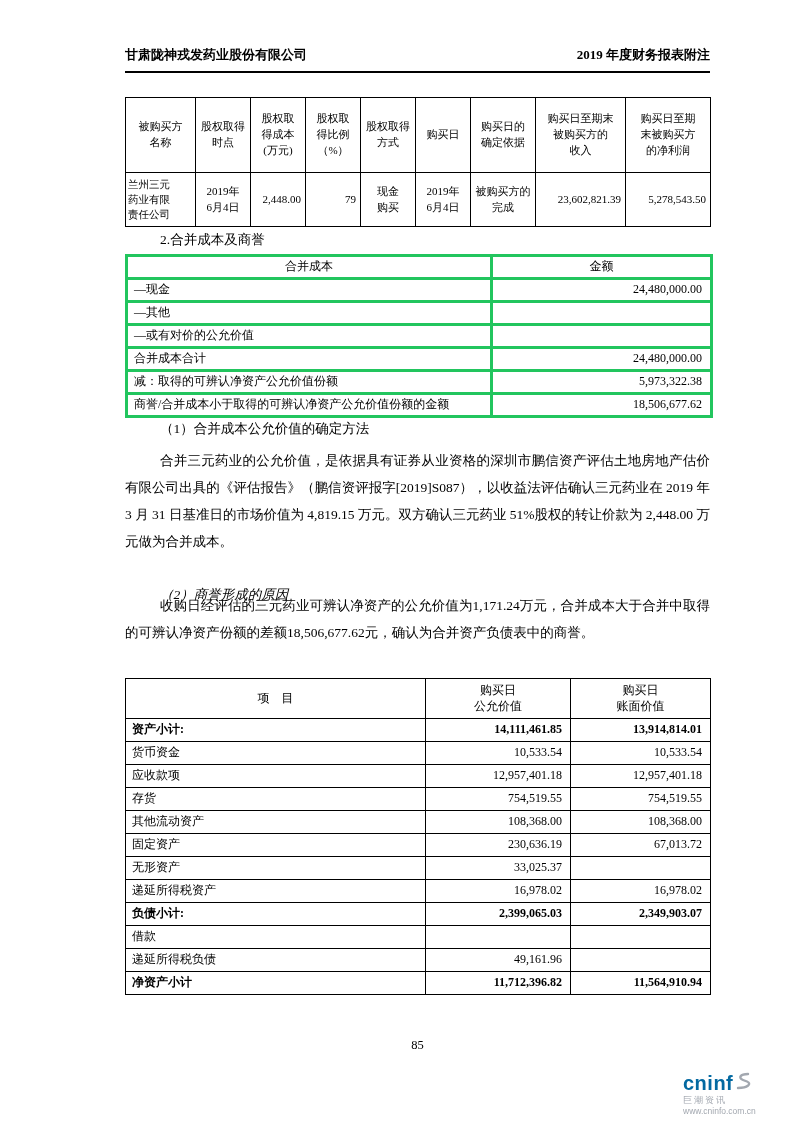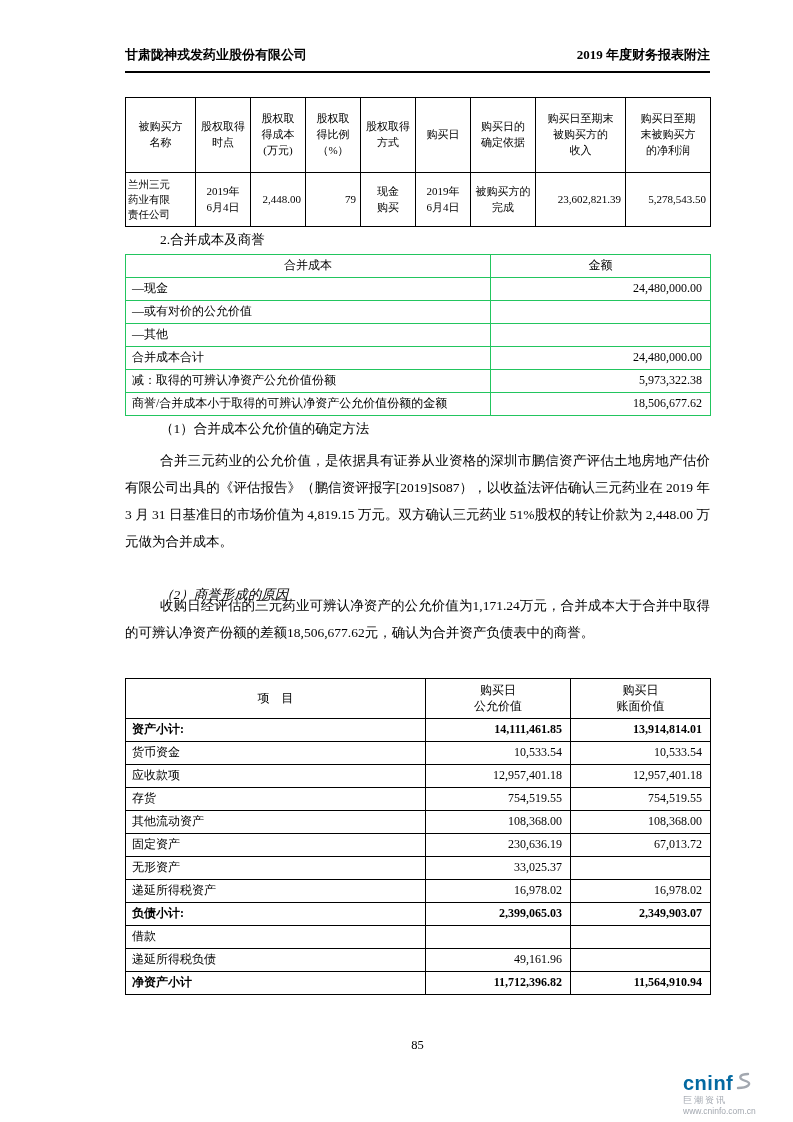--- a/index.html
+++ b/index.html
@@ -34,21 +34,21 @@
   .t1 tbody tr { height:54px; }
   .t1 td.name { text-align:left; font-size:10.5px; }
   .t1 td.num  { text-align:right; padding-right:4px; }
 
   
   .t2 {
     position:absolute; top:254px; left:125px; width:585px;
     font-size:12px;
   }
   .t2 th, .t2 td {
-    border:1px solid #22c55e; height:23px; vertical-align:middle;
+    border:3px solid #22c55e; height:23px; vertical-align:middle;
     padding:1px 6px; line-height:1.3;
   }
   .t2 th { text-align:center; font-weight:normal; }
   .t2 td.label  { text-align:left; }
   .t2 td.amount { text-align:right; padding-right:8px; }
 
   
   .sec-title {
     position:absolute; left:125px; width:585px;
     font-size:13.5px; padding-left:35px;
@@ -173,25 +173,25 @@
         <th>合并成本</th>
         <th>金额</th>
       </tr>
     </thead>
     <tbody>
       <tr>
         <td class="label">—现金</td>
         <td class="amount">24,480,000.00</td>
       </tr>
       <tr>
+        <td class="label">—其他</td>
+        <td class="amount"></td>
+      </tr>
+      <tr>
         <td class="label">—或有对价的公允价值</td>
-        <td class="amount"></td>
-      </tr>
-      <tr>
-        <td class="label">—其他</td>
         <td class="amount"></td>
       </tr>
       <tr>
         <td class="label">合并成本合计</td>
         <td class="amount">24,480,000.00</td>
       </tr>
       <tr>
         <td class="label">减：取得的可辨认净资产公允价值份额</td>
         <td class="amount">5,973,322.38</td>
       </tr>

